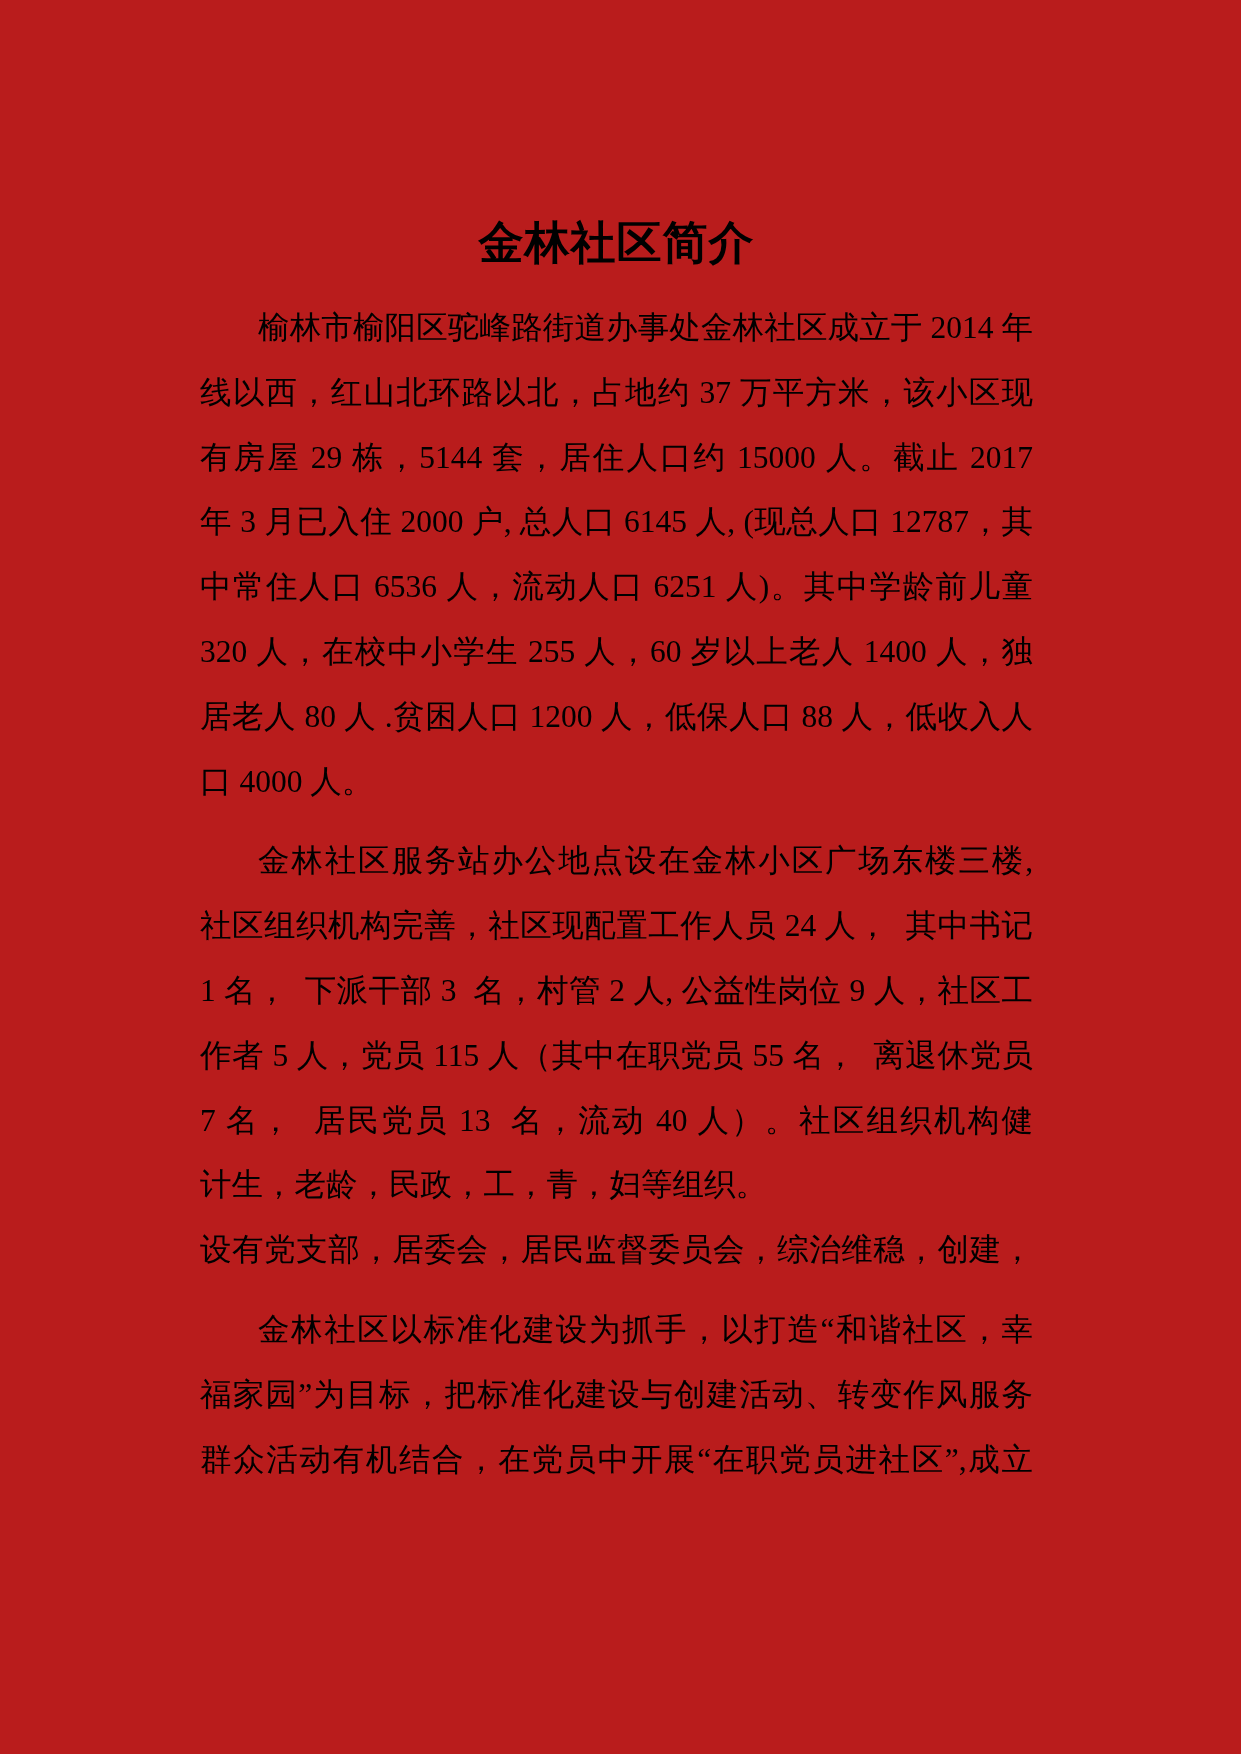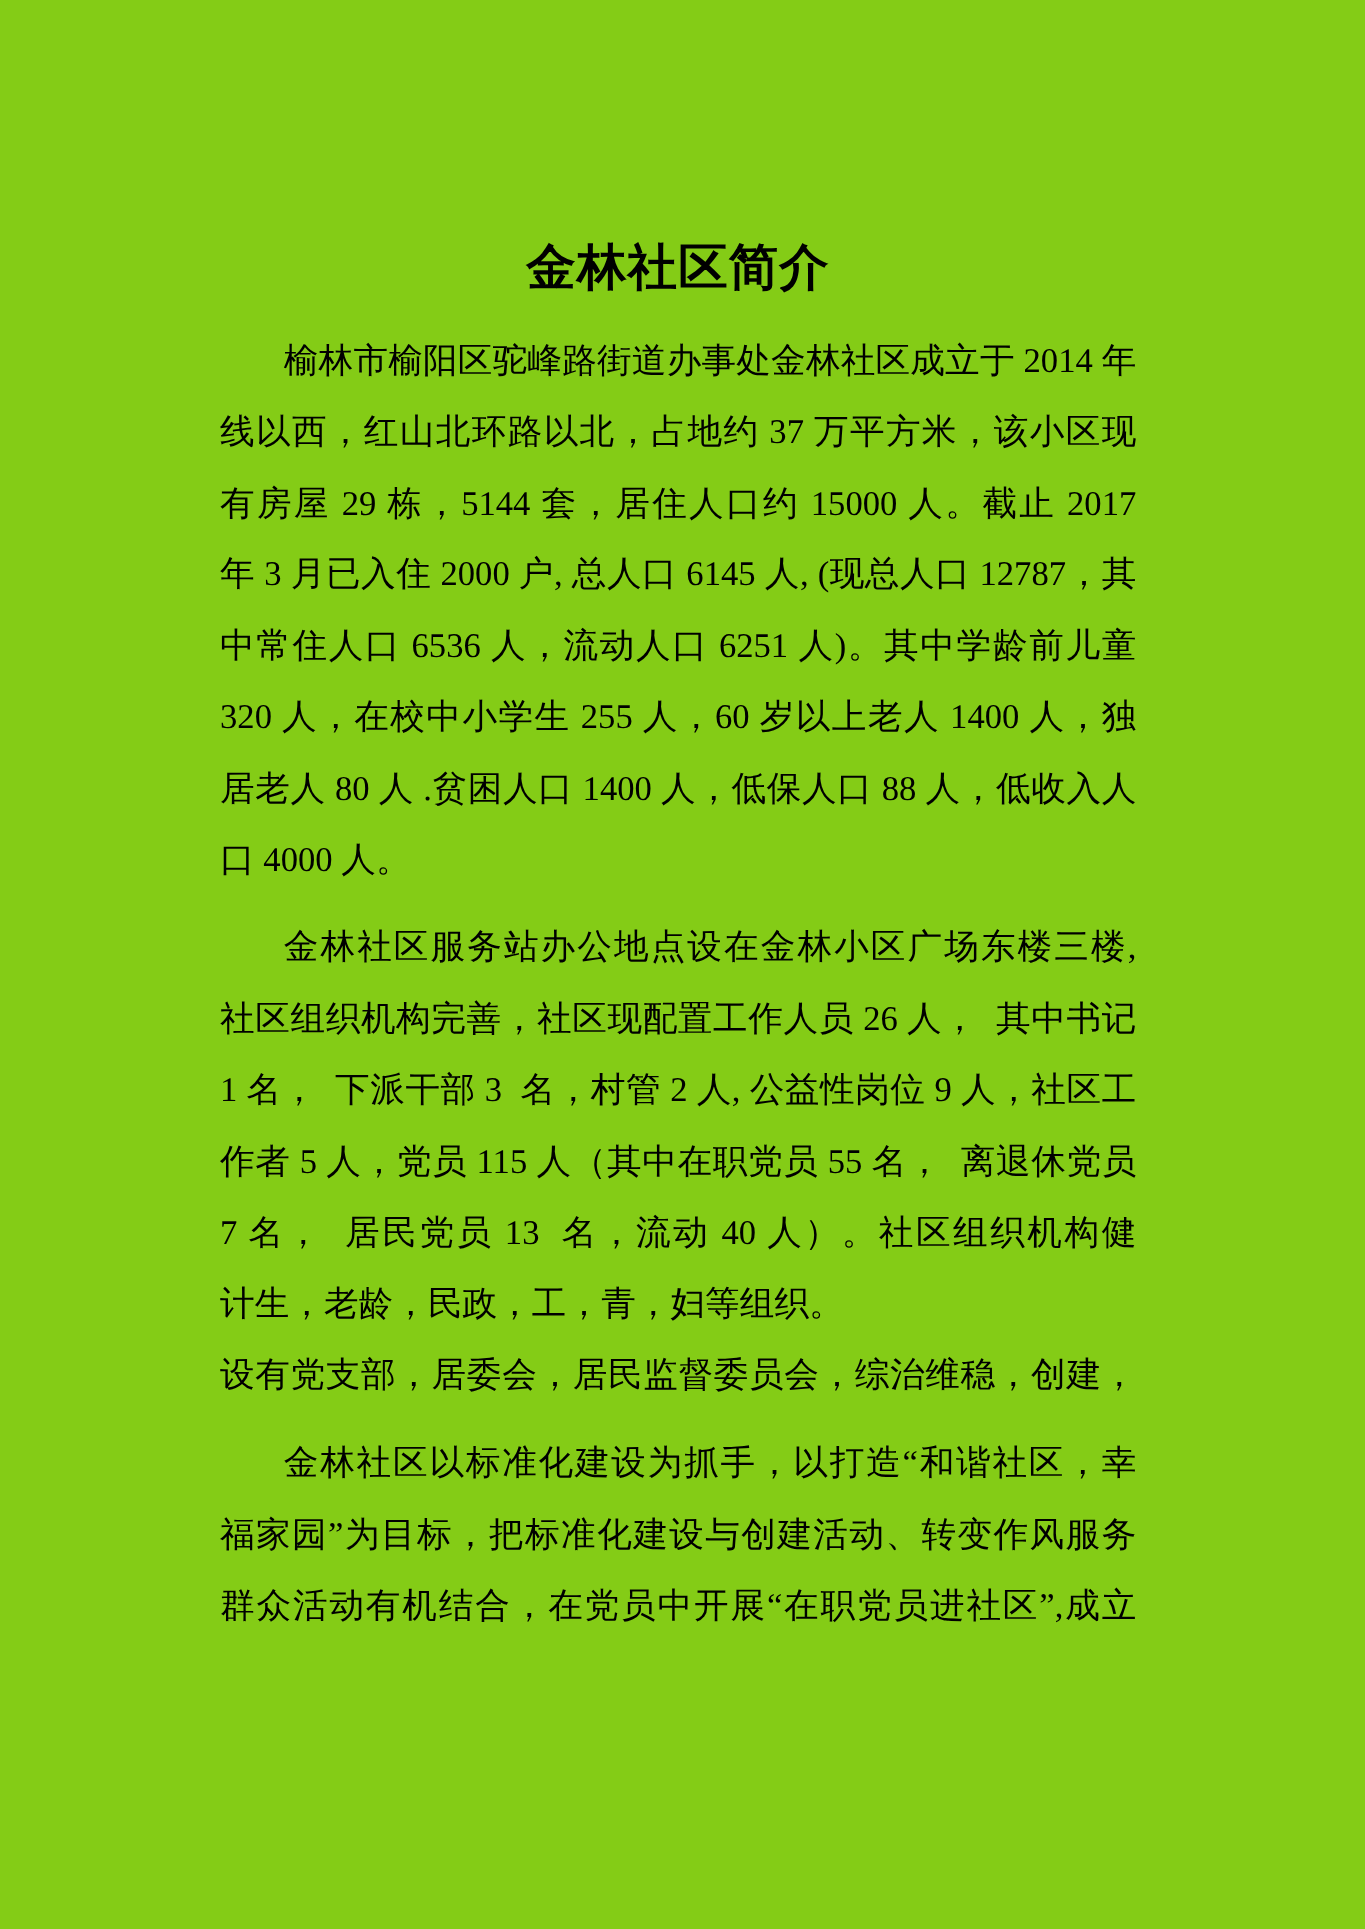--- a/index.html
+++ b/index.html
@@ -4,21 +4,21 @@
 <style>
   html, body {
     margin: 0;
     padding: 0;
     background: #ffffff;
   }
   .page {
     position: relative;
     width: 1241px;
     height: 1754px;
-    background: #84cc16;
+    background: #b91c1c;
     color: #000000;
     font-family: "Liberation Serif", "DejaVu Serif", serif;
     overflow: hidden;
   }
   .doc-title {
     position: absolute;
     left: 185px;
     top: 216px;
     width: 863px;
     text-align: center;
@@ -63,26 +63,26 @@
 <div class="page">
   <div class="doc-title">金林社区简介</div>
   <div class="doc-body">
       <div class="para">
         <div class="line indent">榆林市榆阳区驼峰路街道办事处金林社区成立于 2014 年</div>
         <div class="line">线以西，红山北环路以北，占地约 37 万平方米，该小区现</div>
         <div class="line">有房屋 29 栋，5144 套，居住人口约 15000 人。截止 2017</div>
         <div class="line">年 3 月已入住 2000 户, 总人口 6145 人, (现总人口 12787，其</div>
         <div class="line">中常住人口 6536 人，流动人口 6251 人)。其中学龄前儿童</div>
         <div class="line">320 人，在校中小学生 255 人，60 岁以上老人 1400 人，独</div>
-        <div class="line">居老人 80 人 .贫困人口 1400 人，低保人口 88 人，低收入人</div>
+        <div class="line">居老人 80 人 .贫困人口 1200 人，低保人口 88 人，低收入人</div>
         <div class="line noj">口 4000 人。</div>
       </div>
       <div class="para">
         <div class="line indent">金林社区服务站办公地点设在金林小区广场东楼三楼,</div>
-        <div class="line">社区组织机构完善，社区现配置工作人员 26 人，  其中书记</div>
+        <div class="line">社区组织机构完善，社区现配置工作人员 24 人，  其中书记</div>
         <div class="line">1 名，  下派干部 3  名，村管 2 人, 公益性岗位 9 人，社区工</div>
         <div class="line">作者 5 人，党员 115 人（其中在职党员 55 名，  离退休党员</div>
         <div class="line">7 名，  居民党员 13  名，流动 40 人）。社区组织机构健全，</div>
         <div class="line noj">计生，老龄，民政，工，青，妇等组织。</div>
         <div class="line">设有党支部，居委会，居民监督委员会，综治维稳，创建，</div>
       </div>
       <div class="para">
         <div class="line indent">金林社区以标准化建设为抓手，以打造“和谐社区，幸</div>
         <div class="line">福家园”为目标，把标准化建设与创建活动、转变作风服务</div>
         <div class="line">群众活动有机结合，在党员中开展“在职党员进社区”,成立</div>

